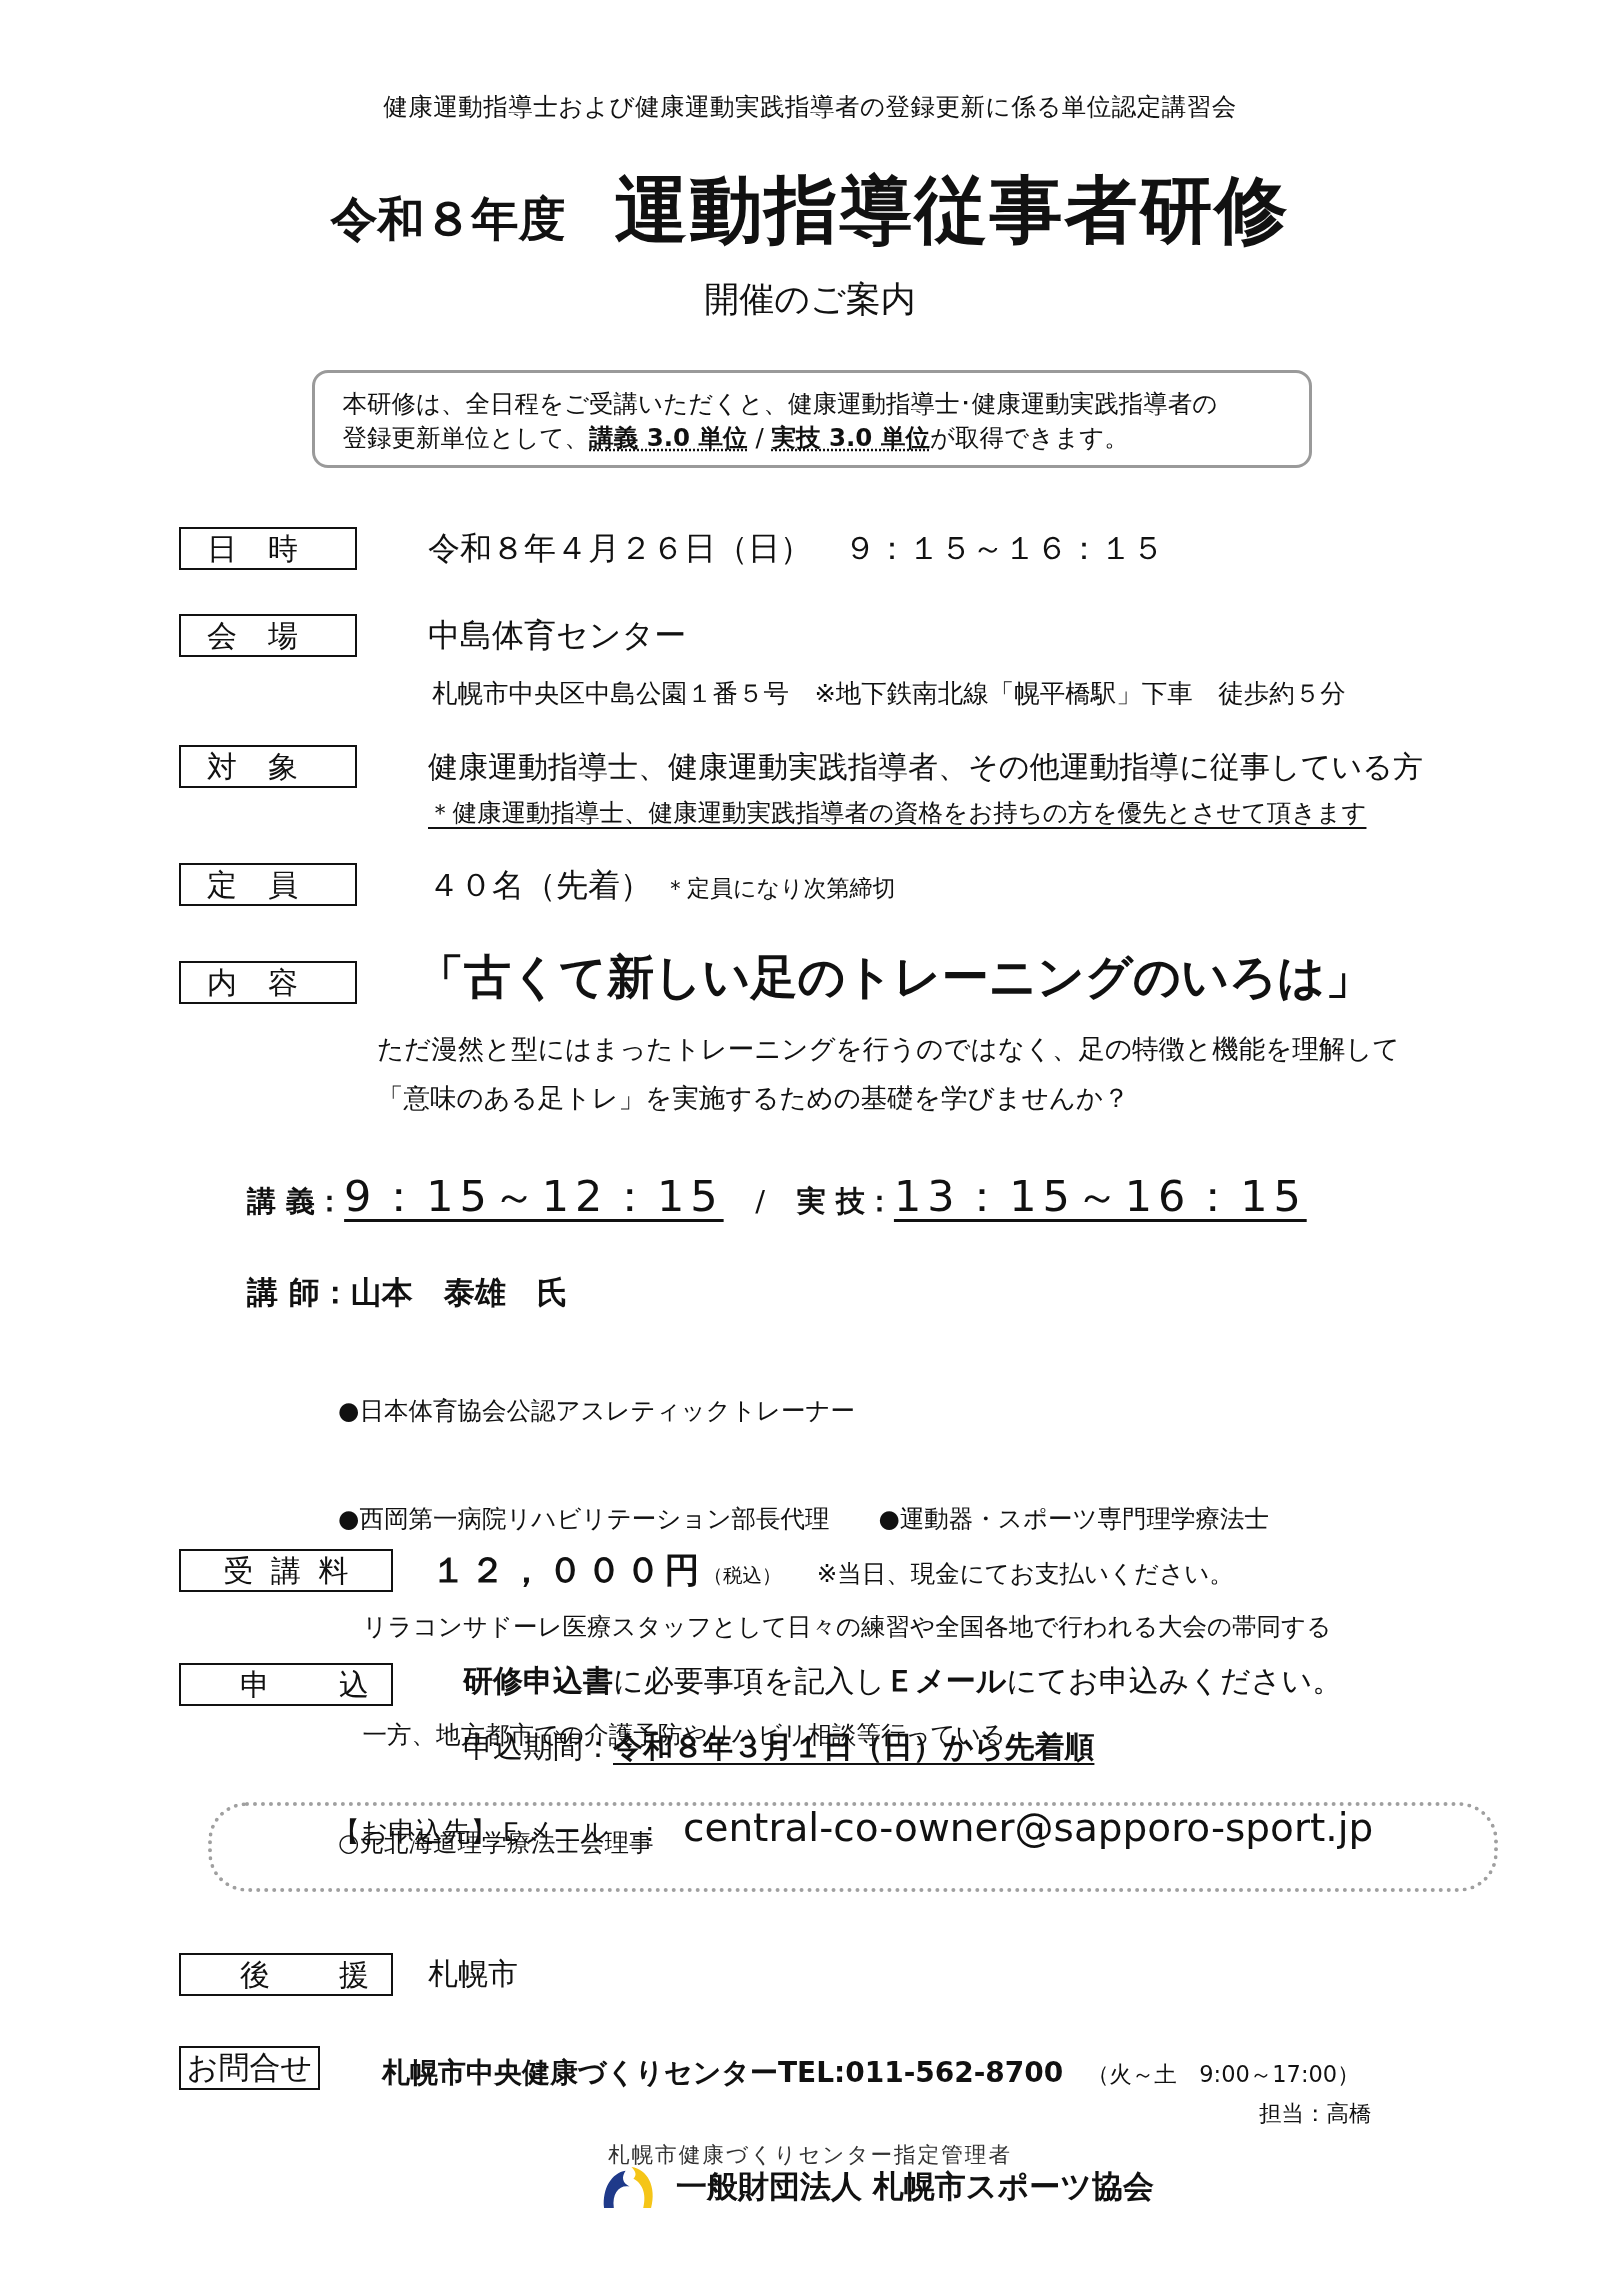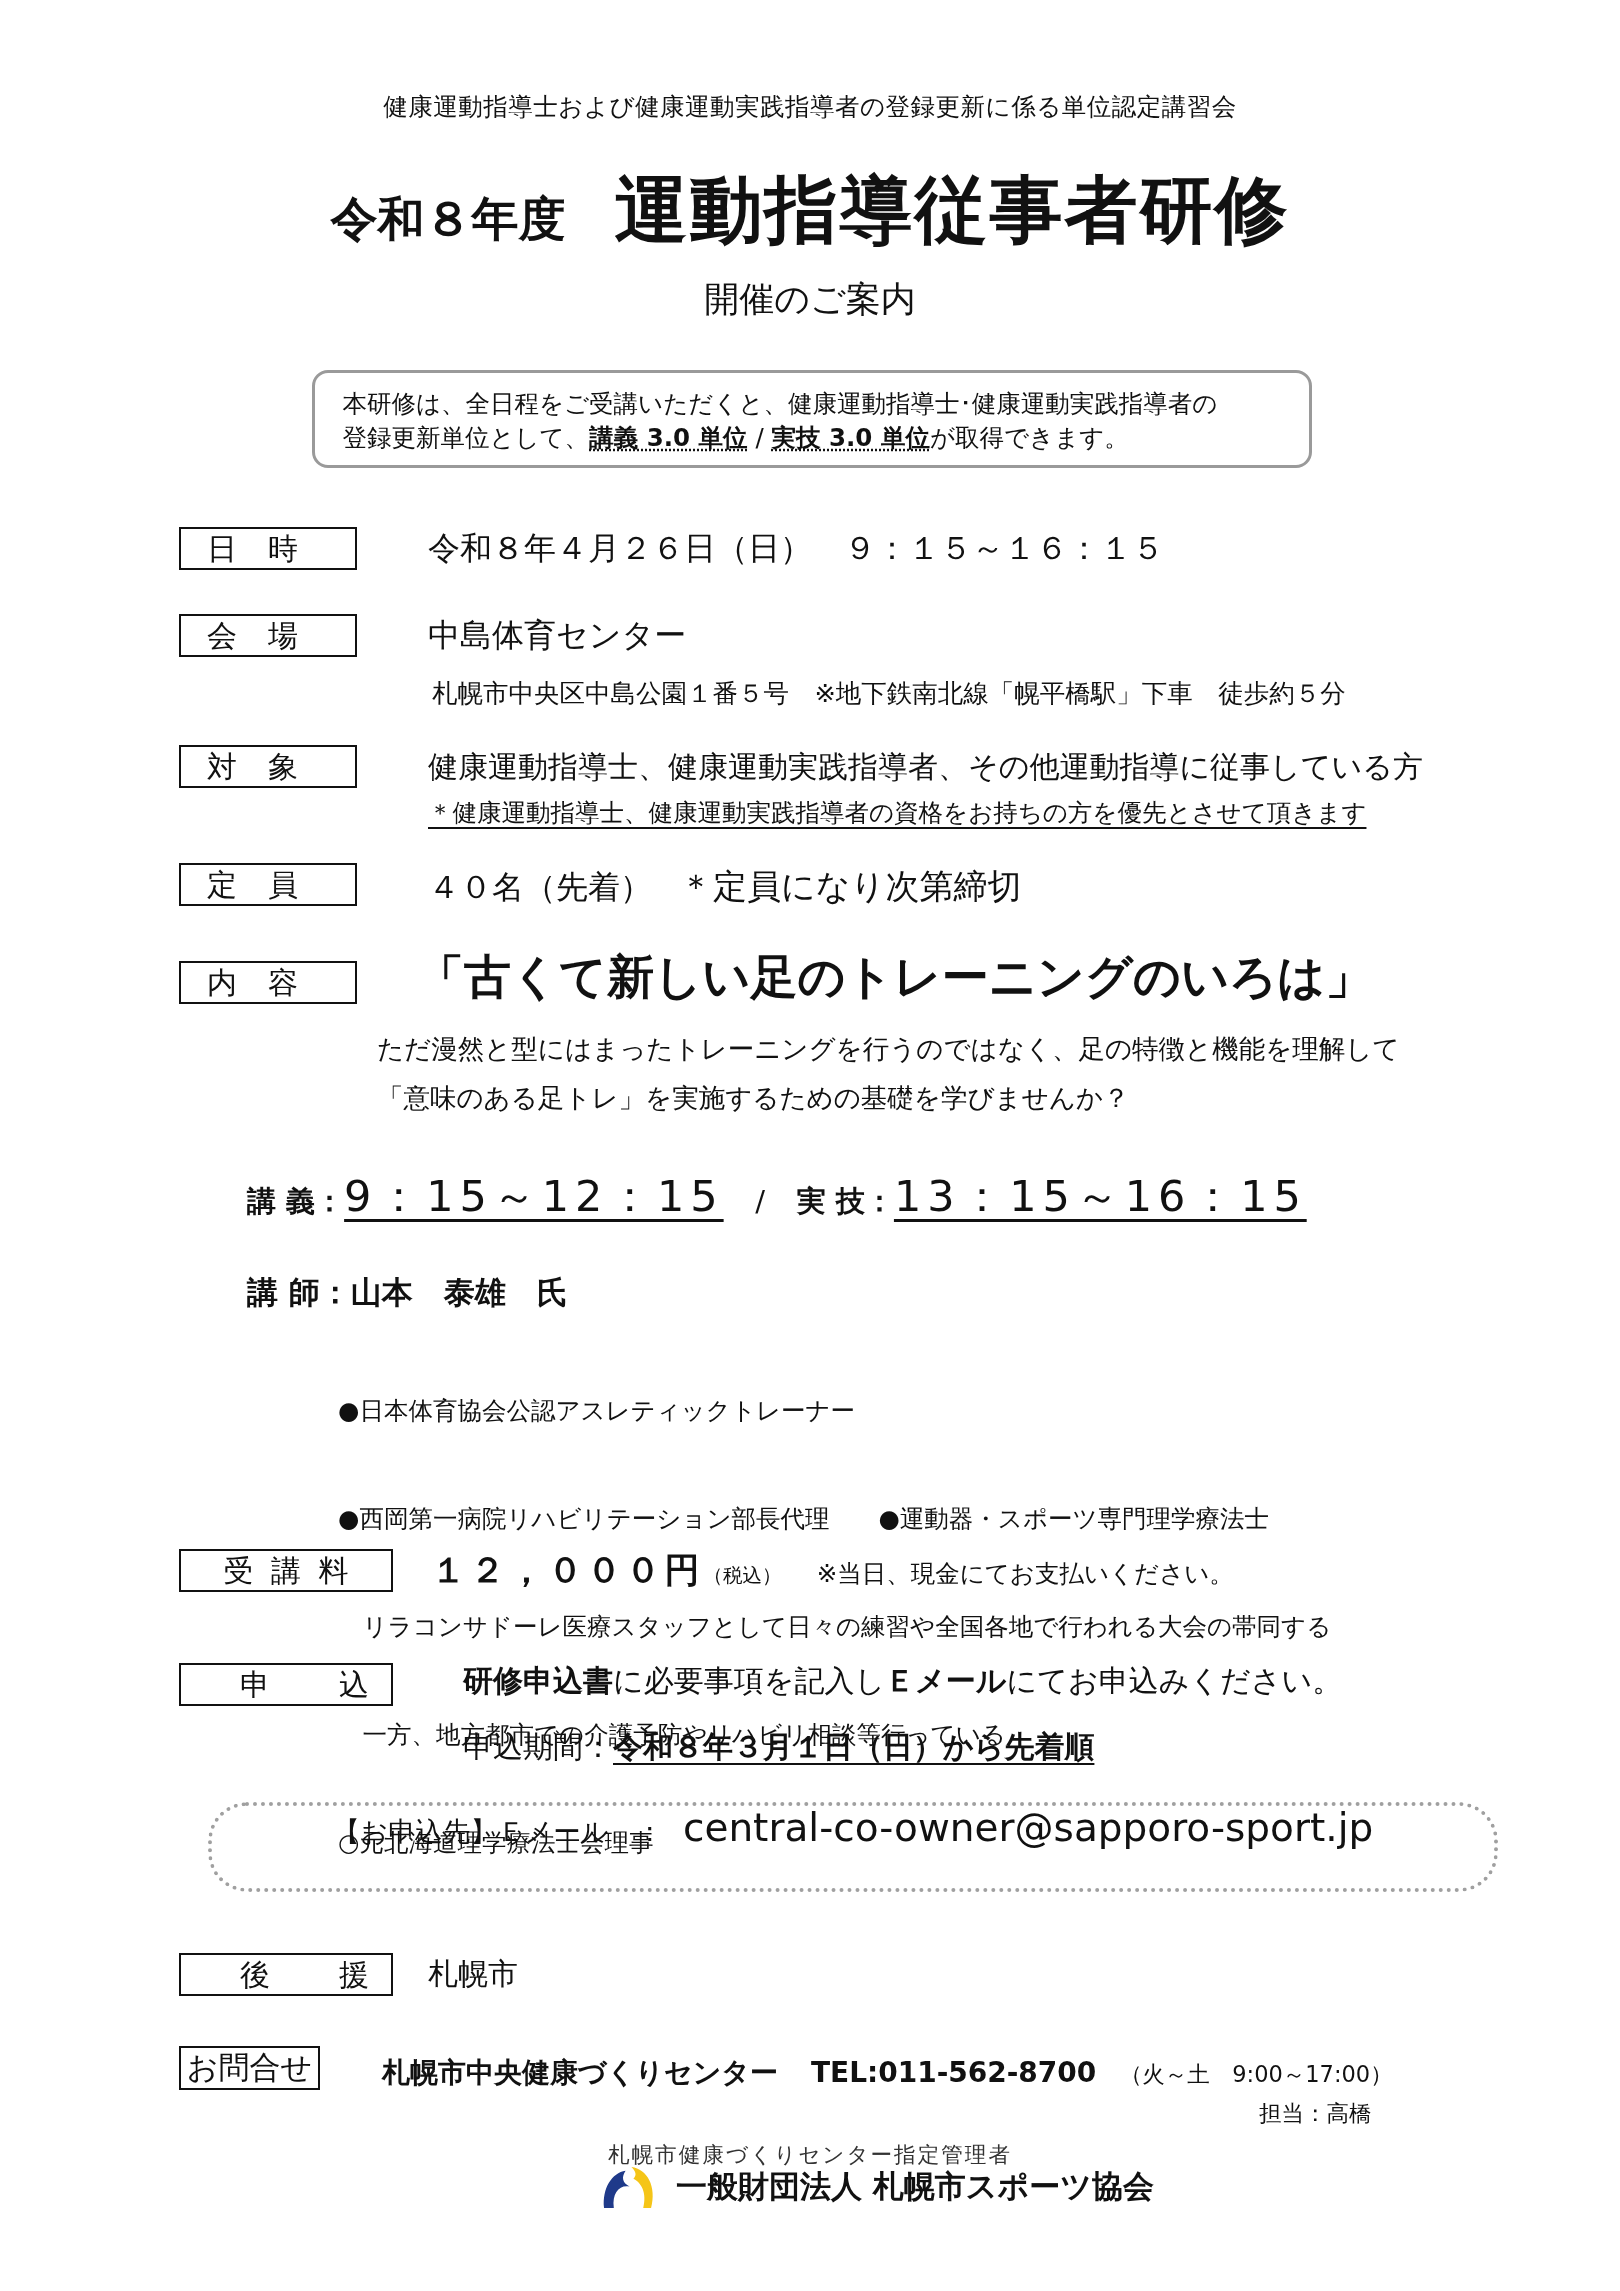--- a/index.html
+++ b/index.html
@@ -77,21 +77,21 @@
 <div class="label-box" style="top:614px">会場</div>
 <div class="abs val" style="left:428px; top:614px;">中島体育センター</div>
 <div class="abs val-sm" style="left:432px; top:676px; font-size:25.5px;">札幌市中央区中島公園１番５号　※地下鉄南北線「幌平橋駅」下車　徒歩約５分</div>
 
 <div class="label-box" style="top:745px">対象</div>
 <div class="abs val" style="left:428px; top:747px; font-size:30px;">健康運動指導士、健康運動実践指導者、その他運動指導に従事している方</div>
 <div class="abs val-sm ul-solid" style="left:428px; top:796px; font-size:24.5px;">＊健康運動指導士、健康運動実践指導者の資格をお持ちの方を優先とさせて頂きます</div>
 
 <div class="label-box" style="top:863px">定員</div>
 <div class="abs val" style="left:428px; top:864px;">
-  <span>４０名（先着）</span><span style="font-size:34px; margin-left:27px;">＊定員になり次第締切</span>
+  <span>４０名（先着）</span><span style="font-size:23px; margin-left:12px;">＊定員になり次第締切</span>
 </div>
 
 <div class="label-box" style="top:961px">内容</div>
 <div class="abs content-title" style="left:417px; top:946px;">「古くて新しい足のトレーニングのいろは」</div>
 <div class="abs" style="left:377px; top:1031px; font-size:26.5px;">ただ漫然と型にはまったトレーニングを行うのではなく、足の特徴と機能を理解して</div>
 <div class="abs" style="left:377px; top:1080px; font-size:26.5px;">「意味のある足トレ」を実施するための基礎を学びませんか？</div>
 
 <div class="abs time-row" style="left:247px; top:1168px;">
   <span>講 義：</span><span class="time-big">9：15～12：15</span>
   <span style="margin:0 21.6px; font-weight:normal;">/</span>
@@ -124,21 +124,21 @@
 
 <div class="abs email-box">
   <span class="email-label">【お申込先】Ｅメール　：</span><span class="email-addr">central-co-owner@sapporo-sport.jp</span>
 </div>
 
 <div class="label-box wide2" style="top:1953px">後援</div>
 <div class="abs val" style="left:428px; top:1954px; font-size:30px;">札幌市</div>
 
 <div class="label-box inq" style="top:2046px">お問合せ</div>
 <div class="abs" style="left:382px; top:2054px; font-size:28px;">
-  <span style="font-weight:bold">札幌市中央健康づくりセンター</span><span style="font-weight:bold; margin-left:33px;">TEL:011-562-8700</span><span style="font-size:22.5px; margin-left:23.5px;">（火～土　9:00～17:00）</span>
+  <span style="font-weight:bold">札幌市中央健康づくりセンター</span><span style="font-weight:bold; ">TEL:011-562-8700</span><span style="font-size:22.5px; margin-left:23.5px;">（火～土　9:00～17:00）</span>
 </div>
 <div class="abs" style="left:1259px; top:2098px; font-size:22.5px;">担当：高橋</div>
 
 <div class="abs center footer-small">札幌市健康づくりセンター指定管理者</div>
 <div class="abs logo">
   <svg width="59" height="49" viewBox="0 0 60 50">
     <path d="M4 48 C2 28 12 12 26 10 C22 16 22 22 30 26 C20 24 12 32 14 48 Z" fill="#1f3a8a"></path>
     <path d="M32 6 C48 8 58 26 52 48 L44 48 C48 32 42 22 34 18 C38 14 36 10 32 6 Z" fill="#f5c518"></path>
   </svg>
 </div>

